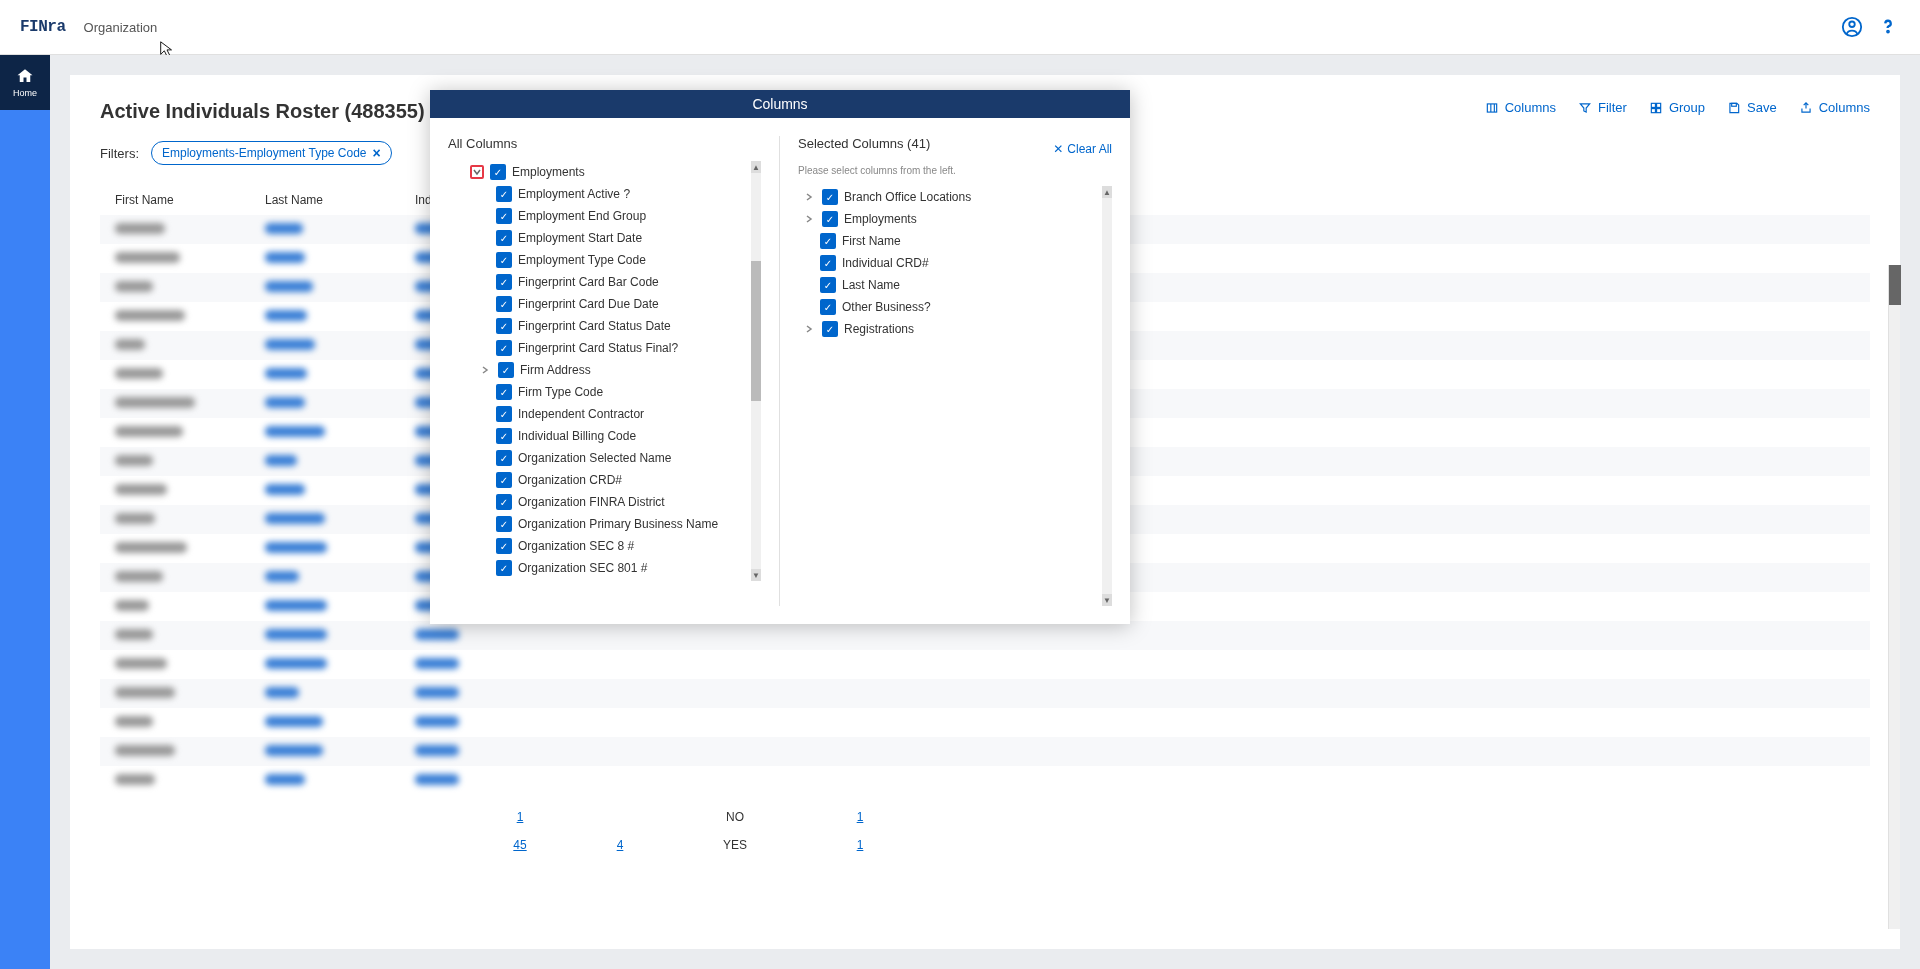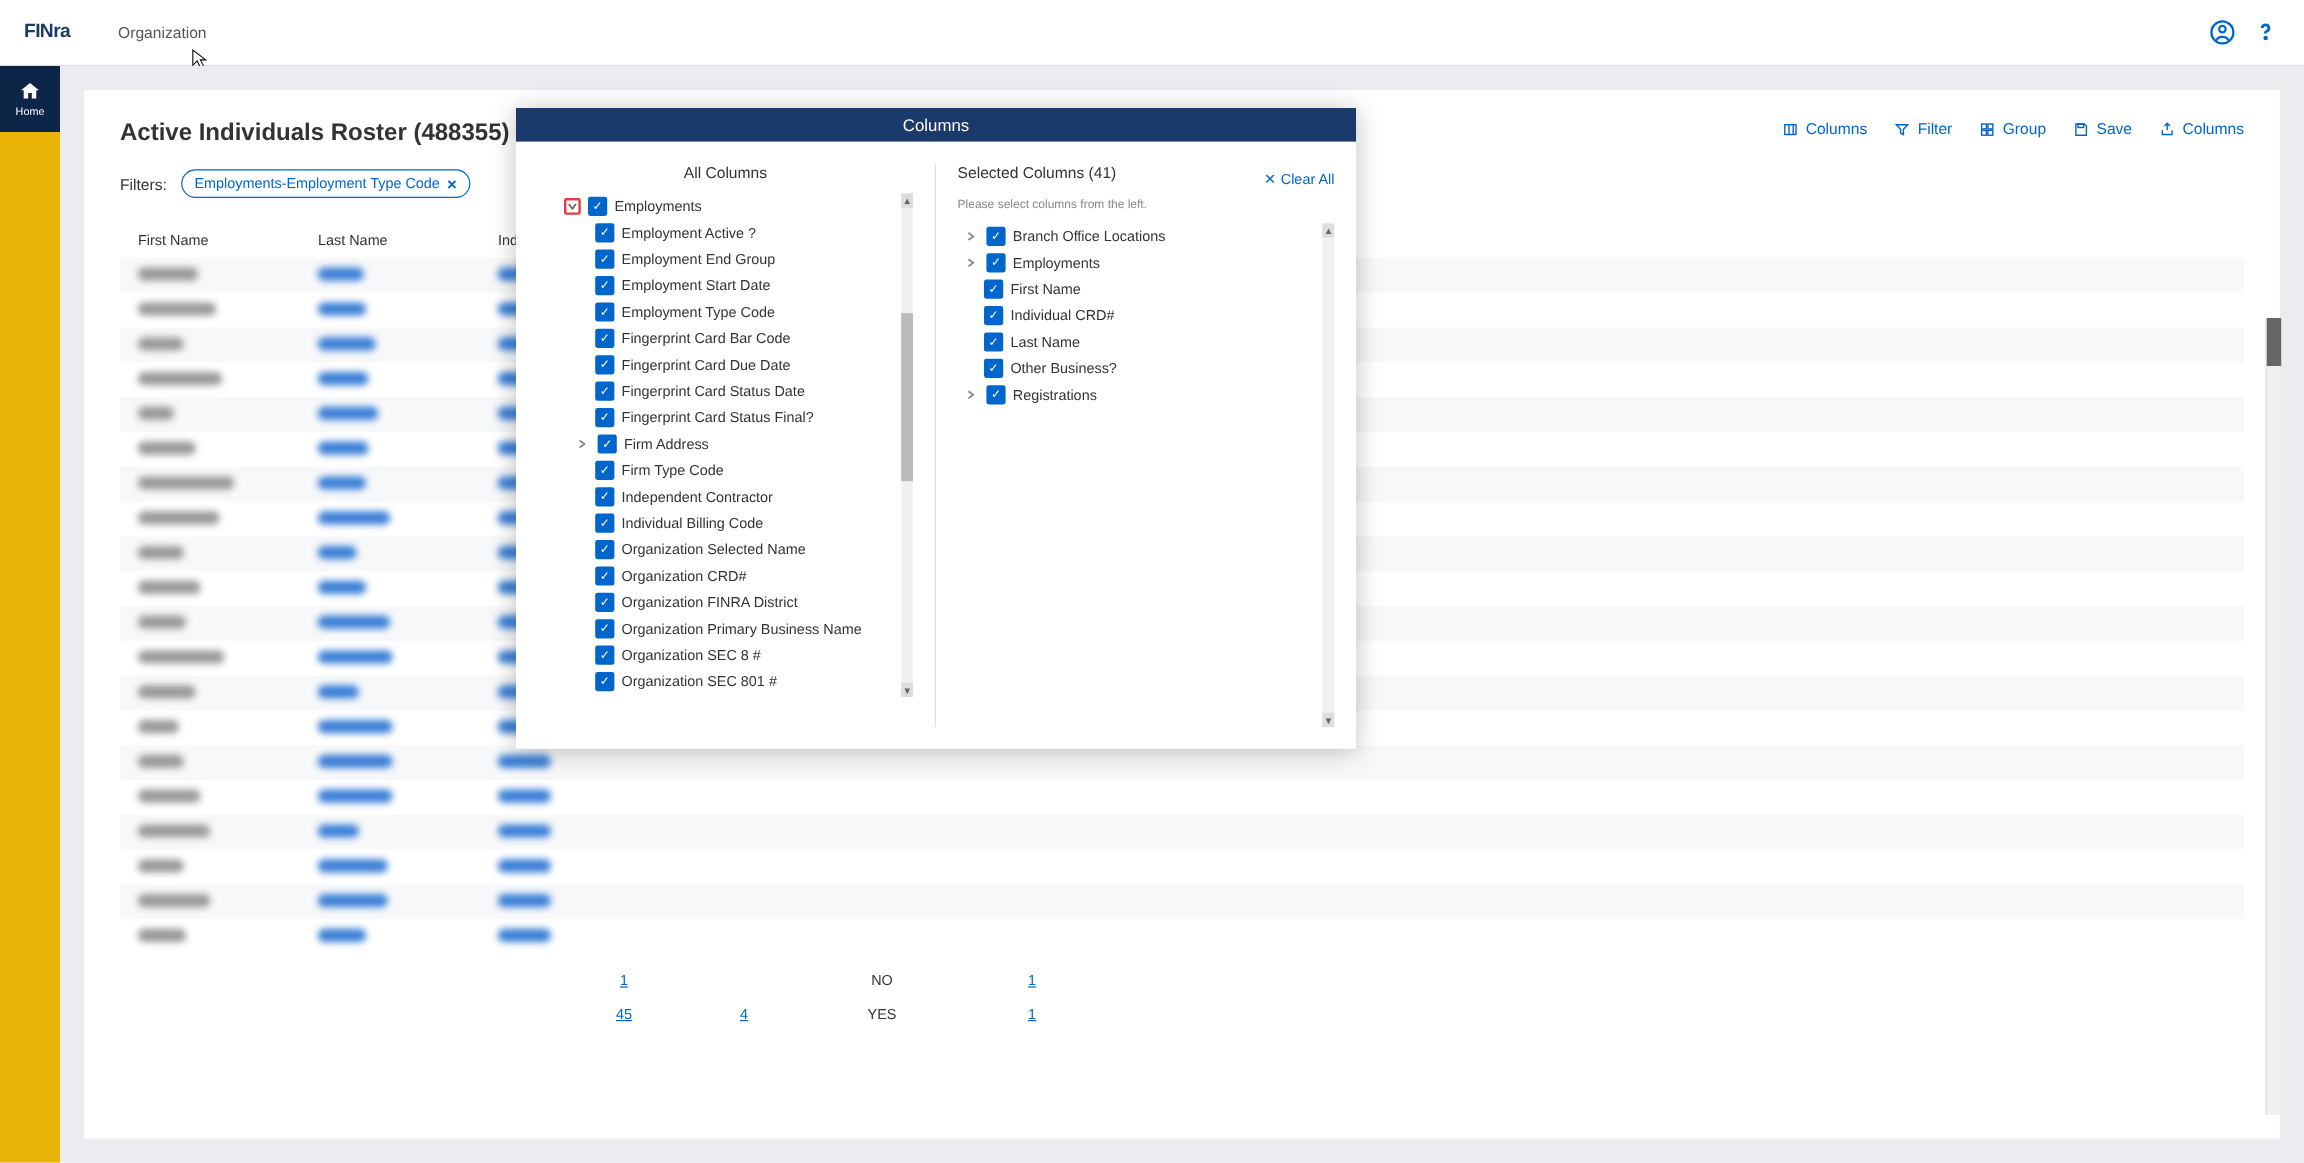--- a/index.html
+++ b/index.html
@@ -1,28 +1,28 @@
 <!DOCTYPE html>
 <html><head>
 <meta charset="utf-8">
 <style>
 * { box-sizing: border-box; margin: 0; padding: 0; }
 body { font-family: Arial, sans-serif; font-size: 13px; color: #333; background: #fff; overflow: hidden; }
 
 
 .topbar { height: 55px; display: flex; align-items: center; padding: 0 20px; border-bottom: 1px solid #e0e0e0; background: #fff; position: relative; }
-.logo { font-family: Liberation Sans, sans-serif; font-size: 16px; font-weight: bold; color: #1a3a6b; letter-spacing: -0.5px; margin-right: 40px; }
+.logo { font-family: Liberation Mono, monospace; font-size: 16px; font-weight: bold; color: #1a3a6b; letter-spacing: -0.5px; margin-right: 18px; }
 .org-label { color: #555; font-size: 13px; }
 .topbar-right { position: absolute; right: 20px; display: flex; align-items: center; gap: 12px; }
 .icon-btn { width: 24px; height: 24px; display: flex; align-items: center; justify-content: center; color: #0066cc; cursor: pointer; }
 .cursor-pointer { position: absolute; left: 158px; top: 40px; pointer-events: none; }
 
 
 .layout { display: flex; height: calc(969px - 55px); }
-.sidebar-nav { width: 50px; background: #eab308; color: #fff; }
+.sidebar-nav { width: 50px; background: #3b82f6; color: #fff; }
 .sidebar-home { height: 55px; display: flex; flex-direction: column; align-items: center; justify-content: center; gap: 3px; background: #0d2547; cursor: pointer; }
 .sidebar-home svg { width: 18px; height: 18px; }
 .sidebar-home-label { font-size: 9px; }
 
 .content-wrap { flex: 1; background: #eaecef; padding: 20px 20px 20px 20px; display: flex; position: relative; }
 .content-panel { flex: 1; background: #fff; padding: 25px 30px; position: relative; }
 
 .page-title { font-size: 20px; font-weight: 600; color: #333; margin-bottom: 18px; }
 .filters-row { display: flex; align-items: center; gap: 12px; margin-bottom: 20px; }
 .filters-label { font-size: 13px; color: #333; }
@@ -52,21 +52,21 @@
 
 .v-scroll { position: absolute; right: 0; top: 190px; bottom: 20px; width: 12px; background: #f0f0f0; border-left: 1px solid #e0e0e0; }
 .v-scroll-thumb { position: absolute; top: 0; width: 12px; height: 40px; background: #666; }
 
 
 .modal { position: absolute; top: 90px; left: 430px; width: 700px; background: #fff; box-shadow: 0 2px 20px rgba(0,0,0,0.25); z-index: 100; }
 .modal-header { background: #1a3a6b; color: #fff; text-align: center; padding: 6px; font-size: 14px; font-weight: 500; }
 .modal-body { display: flex; padding: 18px 0; }
 .modal-left { width: 50%; padding: 0 18px; border-right: 1px solid #e0e0e0; }
 .modal-right { width: 50%; padding: 0 18px; }
-.modal-section-title { font-size: 13px; color: #333; margin-bottom: 10px; text-align: center; }
+.modal-section-title { font-size: 13px; color: #333; margin-bottom: 10px; }
 .modal-subtitle { font-size: 10px; color: #888; margin-bottom: 10px; }
 
 .search-wrap { display: flex; border: 1px solid #ccc; margin-bottom: 6px; }
 .search-input { flex: 1; border: none; padding: 6px 10px; font-size: 12px; outline: none; font-style: italic; color: #999; }
 .search-btn { width: 36px; border-left: 1px solid #ccc; display: flex; align-items: center; justify-content: center; color: #0066cc; cursor: pointer; }
 
 .col-list { height: 420px; overflow: hidden; position: relative; }
 .col-item { display: flex; align-items: center; gap: 6px; padding: 3px 0; font-size: 12px; color: #333; }
 .col-item.indent1 { padding-left: 22px; }
 .col-item.indent2 { padding-left: 48px; }

